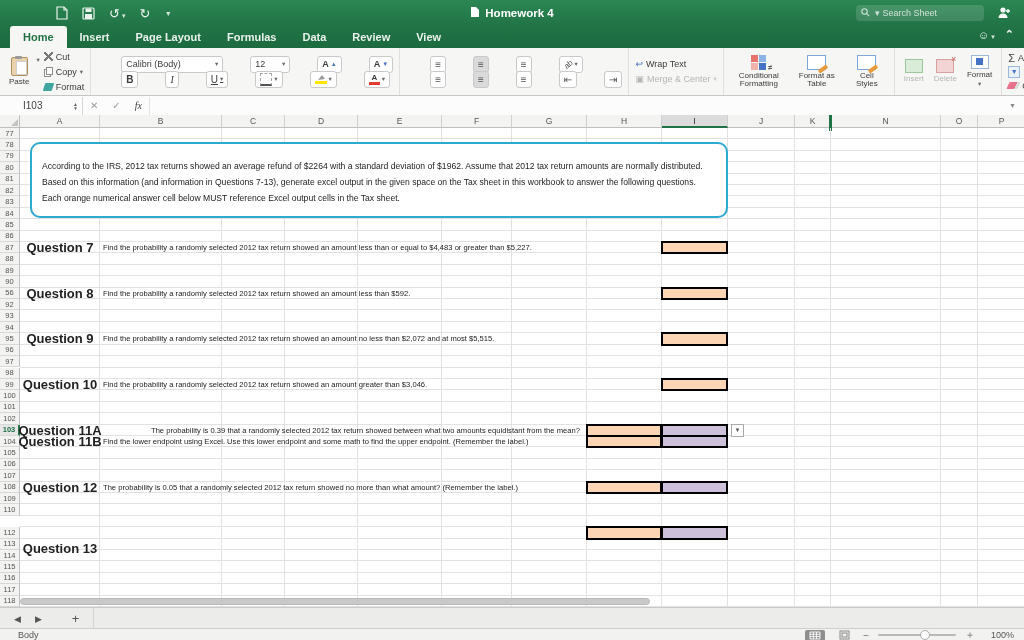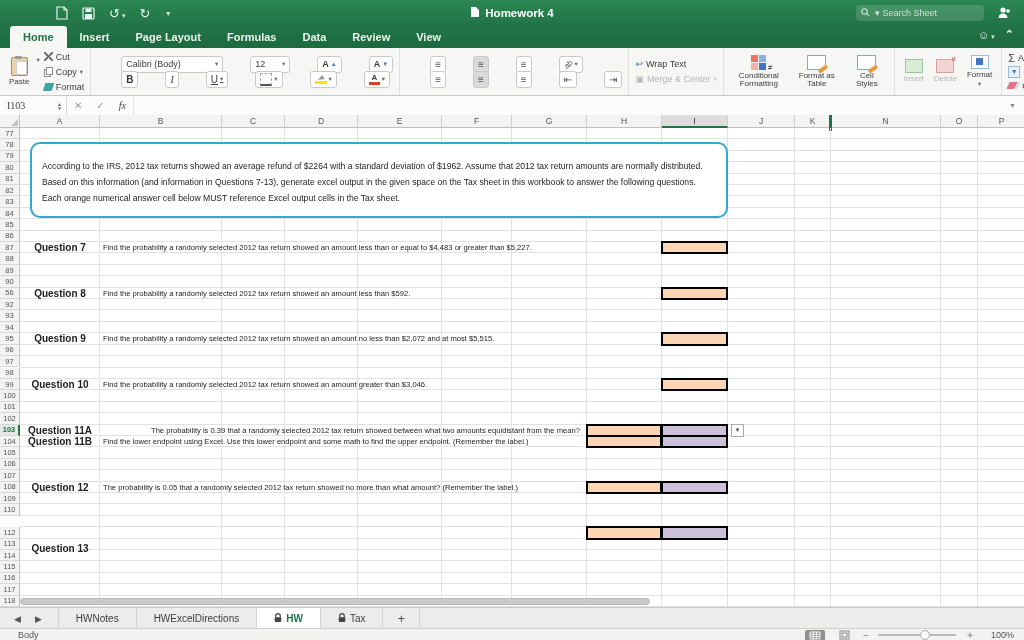--- a/index.html
+++ b/index.html
@@ -77,21 +77,21 @@
   .ic-fmt::before{content:"";position:absolute;left:4px;top:2px;width:7px;height:7px;background:#4472c4;}
   .sigma{font-size:11px;color:#444;}
   .ic-fill{width:10px;height:10px;border:1px solid #9bb8d8;background:#eaf1fa;color:#4472c4;font-size:7px;
      display:flex;align-items:center;justify-content:center;}
   .ic-clear{width:11px;height:7px;background:linear-gradient(90deg,#e8728c 0 70%,#d9d9d9 70%);transform:skewX(-25deg);border-radius:1px;}
   .ic-az{display:flex;flex-direction:column;font-size:6.5px;line-height:6px;color:#9bb8d8;font-weight:bold;}
   .funnel{width:0;height:0;border-left:6px solid transparent;border-right:6px solid transparent;border-top:8px solid #c9c9c9;}
   
   .fbar{position:absolute;top:96px;left:0;width:1024px;height:19px;background:#fcfcfc;
         border-bottom:1px solid #c9c9c9;display:flex;align-items:center;font-size:10px;color:#444;}
-  .namebox{width:46px;height:18px;display:flex;align-items:center;padding-left:7px;font-family:Liberation Serif, serif;}
+  .namebox{width:46px;height:18px;display:flex;align-items:center;padding-left:23px;}
   .stepper{display:flex;flex-direction:column;font-size:5px;color:#666;line-height:4px;padding:0 4px;border-right:1px solid #d5d5d5;height:18px;justify-content:center;}
   .fbtn{padding:0 7px;color:#9b9b9b;font-size:10px;}
   .fx{font-style:italic;font-family:"Liberation Serif",serif;color:#444;}
   .finput{flex:1;height:18px;border-left:1px solid #e3e3e3;}
   .fexpand{padding:0 8px;color:#8a8a8a;font-size:7px;}
   
   #sheet{position:absolute;top:115px;left:0;width:1024px;height:492px;background:#fff;overflow:hidden;}
   .hdrcell{position:absolute;top:0;height:13px;background:#f3f3f1;border-right:1px solid #cfcfcf;
      border-bottom:1px solid #bfbfbf;font-size:8.5px;color:#555;display:flex;align-items:center;justify-content:center;box-sizing:border-box;}
   .hdrcell.active{background:#dcdcdc;border-bottom:2px solid #217346;color:#222;}
@@ -99,21 +99,21 @@
      border-bottom:1px solid #d8d8d8;font-size:7.5px;color:#555;display:flex;align-items:center;justify-content:center;box-sizing:border-box;}
   .rowhdr.active{background:#e6e6e6;color:#1e7044;font-weight:bold;border-right:2px solid #217346;}
   .corner{position:absolute;left:0;top:0;width:20px;height:13px;background:#f3f3f1;
      border-right:1px solid #bfbfbf;border-bottom:1px solid #bfbfbf;box-sizing:border-box;}
   .corner::after{content:"";position:absolute;right:1px;bottom:1px;border-left:7px solid transparent;border-bottom:7px solid #c4c4c4;}
   .vline{position:absolute;top:13px;width:1px;background:#e2e2e2;}
   .hline{position:absolute;height:1px;background:#e2e2e2;}
   .greensep{position:absolute;background:#217346;}
   .notebox{position:absolute;background:#fff;border:2.5px solid #2ea9cf;border-radius:10px;box-sizing:border-box;}
   .notetext{position:absolute;font-size:8.6px;line-height:15.6px;color:#1d1d1d;}
-  .qlabel{position:absolute;font-size:10px;font-weight:bold;color:#222;display:flex;align-items:center;justify-content:center;white-space:nowrap;}
+  .qlabel{position:absolute;font-size:13px;font-weight:bold;color:#222;display:flex;align-items:center;justify-content:center;white-space:nowrap;}
   .qtext{position:absolute;font-size:7.6px;color:#222;display:flex;align-items:center;white-space:nowrap;}
   .anscell{position:absolute;border:2px solid #000;box-sizing:border-box;}
   .ddbtn{position:absolute;background:#fff;border:1px solid #ababab;box-sizing:border-box;display:flex;
      align-items:center;justify-content:center;font-size:6px;color:#555;}
   .hscroll{position:absolute;border-radius:4px;background:#c9c9c9;border:1px solid #b9b9b9;box-sizing:border-box;}
   
   .sheetbar{position:absolute;top:607px;left:0;width:1024px;height:21px;background:#ececea;
      border-top:1px solid #c9c9c9;display:flex;align-items:stretch;font-size:10px;color:#3d3d3d;}
   .navarrows{display:flex;align-items:center;gap:14px;padding:0 16px 0 14px;color:#555;font-size:9px;}
   .stab{display:flex;align-items:center;gap:4px;padding:0 17px;border-right:1px solid #d4d4d2;cursor:default;}
@@ -521,42 +521,20 @@
     <div class="anscell" style="left: 586px; top: 411.175px; width: 76px; height: 13.405px; background: rgb(252, 213, 180);"></div>
     <div class="anscell" style="left: 661px; top: 411.175px; width: 67px; height: 13.405px; background: rgb(204, 192, 218);"></div>
     <div class="hscroll" style="left: 20px; top: 483px; width: 630px; height: 7px;"></div>
   </div>
 
 <div class="sheetbar">
   <div class="navarrows">
     <span>◀</span>
     <span>▶</span>
   </div>
-  <div id="sheettabs" style="display:flex;align-items:stretch;">
-      <div class="stab">
-        <span>HWNotes</span>
-      </div>
-      <div class="stab">
-        <span>HWExcelDirections</span>
-      </div>
-      <div class="stab active">
-        <span><svg width="8" height="10" viewBox="0 0 8 10">
-            <path d="M1.7 4.4V3a2.3 2.3 0 0 1 4.6 0v1.4" fill="none" stroke="#444" stroke-width="1.2"></path>
-            <rect x="0.7" y="4.3" width="6.6" height="4.6" rx="0.8" fill="#444"></rect>
-          </svg></span>
-        <span>HW</span>
-      </div>
-      <div class="stab">
-        <span><svg width="8" height="10" viewBox="0 0 8 10">
-            <path d="M1.7 4.4V3a2.3 2.3 0 0 1 4.6 0v1.4" fill="none" stroke="#444" stroke-width="1.2"></path>
-            <rect x="0.7" y="4.3" width="6.6" height="4.6" rx="0.8" fill="#444"></rect>
-          </svg></span>
-        <span>Tax</span>
-      </div>
-    </div>
   <div class="addtab">+</div>
 </div>
 
 <div class="statusbar">
   <span class="ready">Body</span>
   <div class="statusright">
     <span class="viewbtn on">
         <svg width="12" height="9" viewBox="0 0 12 9">
           <path d="M0 0h12v9H0z" fill="none"></path>
           <path d="M1 1h10v7H1zM1 3.3h10M1 5.6h10M4.3 1v7M7.6 1v7" stroke="#fff" stroke-width="0.9" fill="none"></path>

